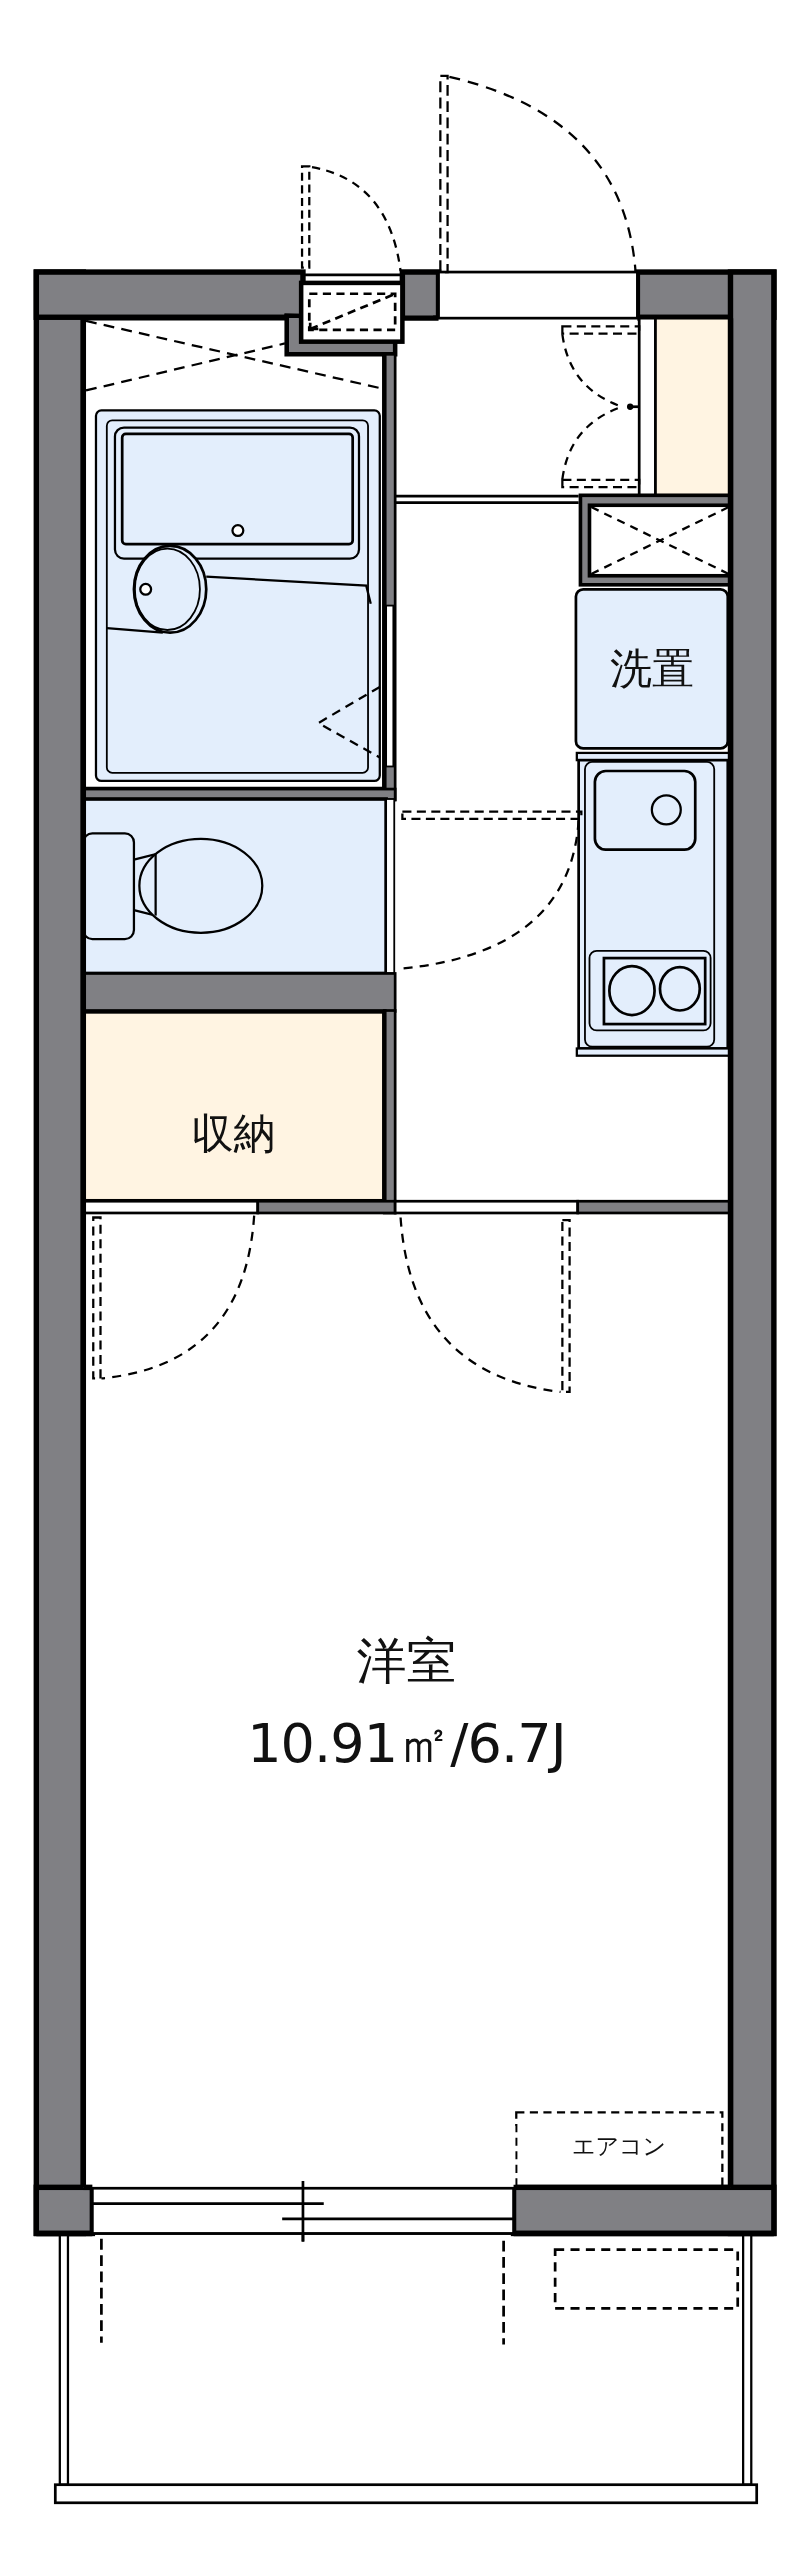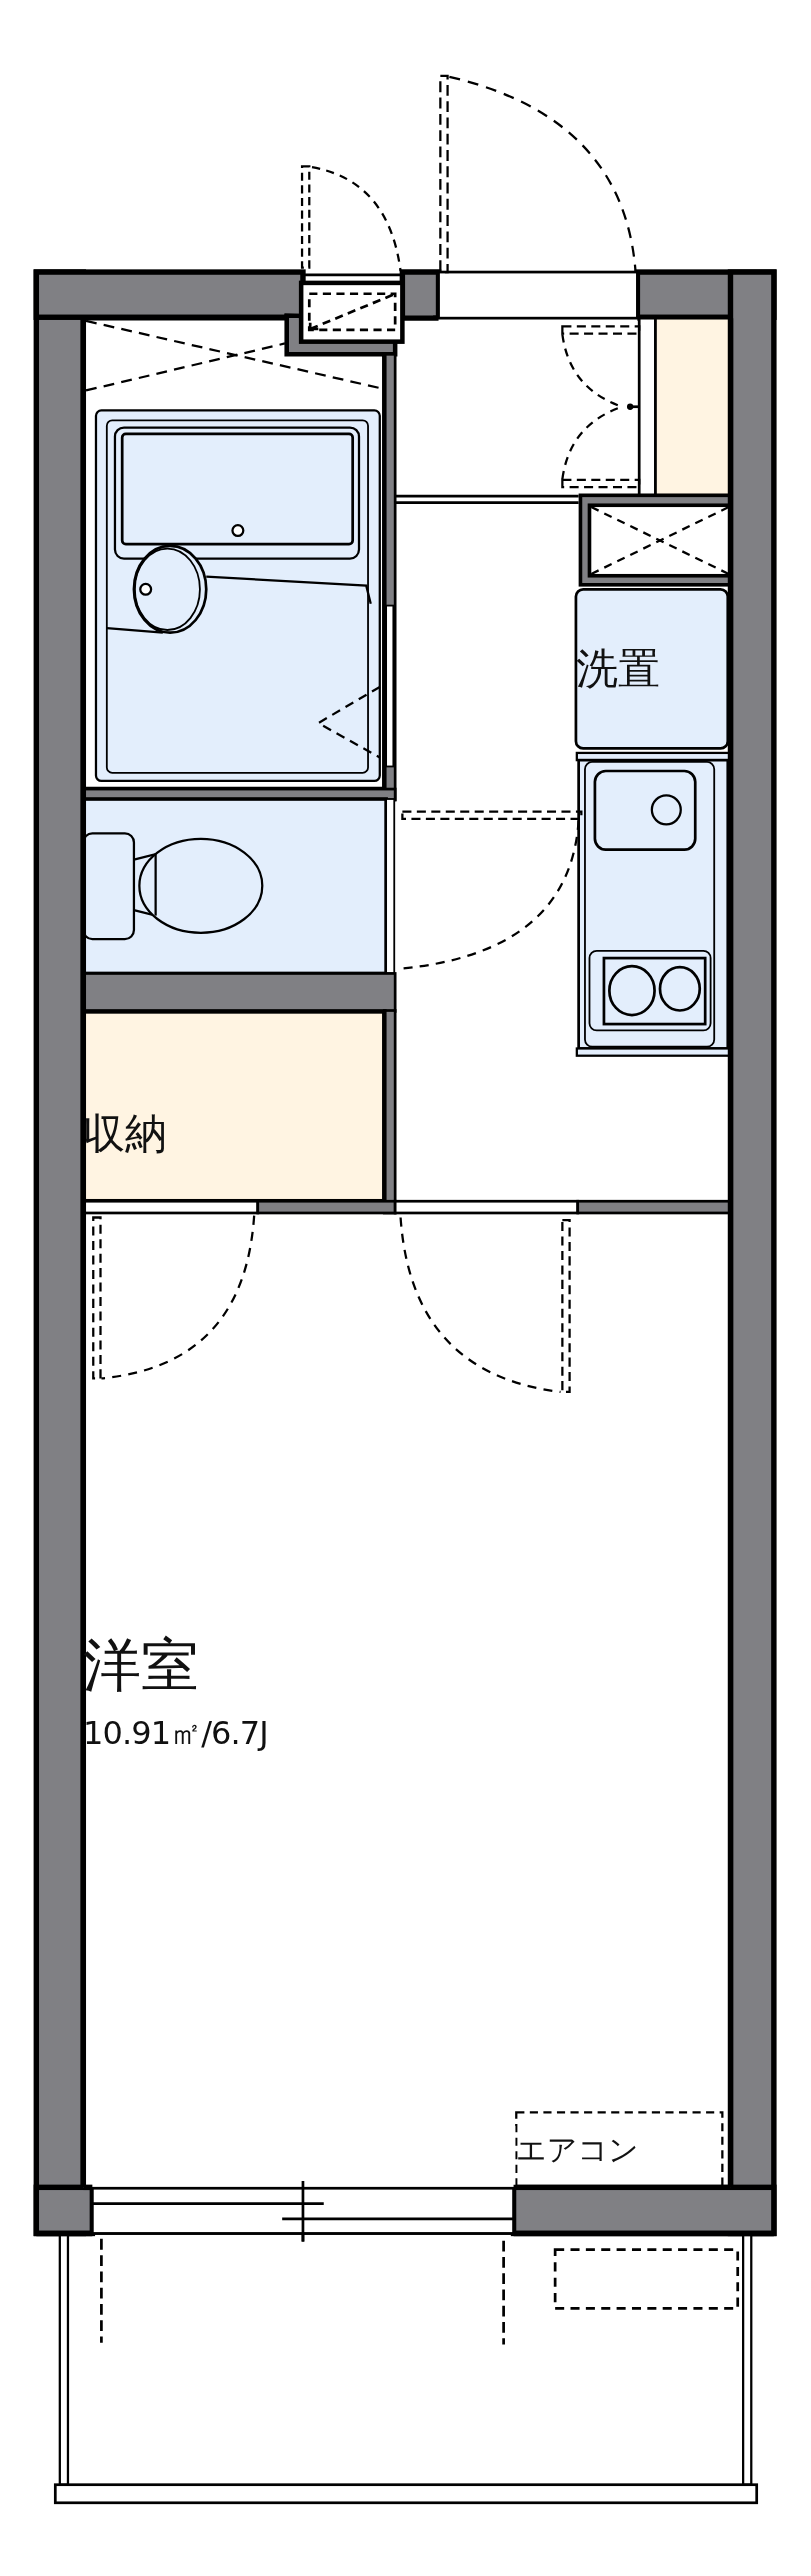--- a/index.html
+++ b/index.html
@@ -1,22 +1,22 @@
 <!DOCTYPE html>
 <html style="font-size:14.5px"><head>
 <meta charset="utf-8">
 <style>
   html, body { margin: 0; padding: 0; background: #ffffff; }
   body { width: 812px; height: 2576px; position: relative; overflow: hidden; font-family: "DejaVu Sans", sans-serif; }
   #plan { position: absolute; left: 0; top: 0; width: 812px; height: 2576px; }
-  .label { position: absolute; color: #111; white-space: nowrap; font-family: "DejaVu Sans", sans-serif; line-height: 1; }
-  .room-label { font-size: 58px; }
+  .label { position: absolute; color: #111; white-space: nowrap; font-family: "DejaVu Sans", sans-serif; text-align: center; line-height: 1; }
+  .room-label { font-size: 50px; }
   .small-label { font-size: 42px; }
-  .area-label { font-size: 32px; letter-spacing: -0.9px; }
-  .ac-label { font-size: 30px; }
+  .area-label { font-size: 54px; letter-spacing: -0.9px; }
+  .ac-label { font-size: 23px; }
 </style>
 </head>
 <body>
 
 <svg id="plan" viewBox="0 0 898 2850" xmlns="http://www.w3.org/2000/svg">
 
   <g stroke="#000" stroke-width="6" fill="#808084">
 
     <rect x="40" y="301" width="52" height="2170"></rect>
 

